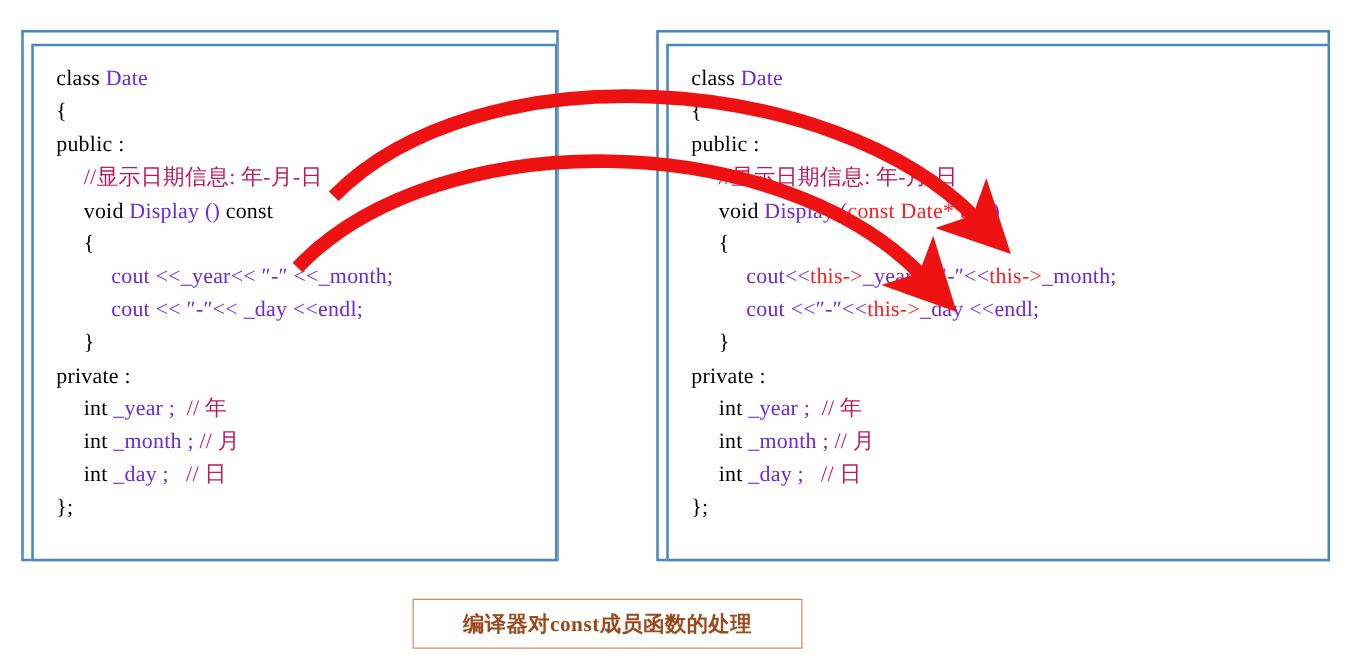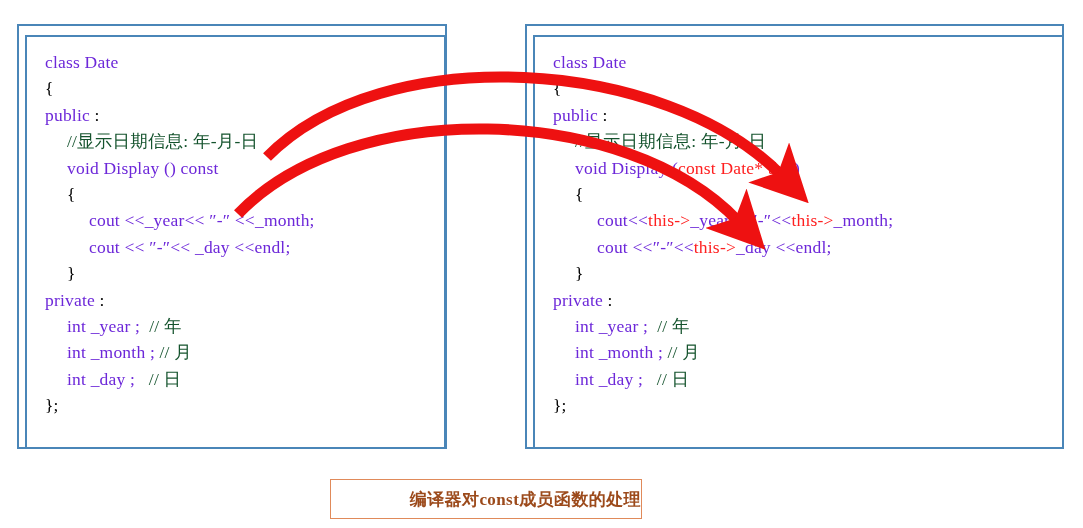--- a/index.html
+++ b/index.html
@@ -45,39 +45,39 @@
     line-height: 26.4px;
     color: #000000;
     white-space: pre;
     letter-spacing: 0.2px;
   }
   #code-right { font-size: 17.5px; }
 
   .ln { display: block; height: 26.4px; }
 
   
-  .kw      { color: #6d28d9; font-family: Liberation Serif, serif; }   
+  .kw      { color: #000000; font-family: Liberation Serif, serif; }   
   .id      { color: #6d28d9; }   
-  .cmt     { color: #14532d; }   
+  .cmt     { color: #be185d; }   
   .red     { color: #ff2020; }   
   .pun     { color: #000000; }
 
   
   #caption-box {
     position: absolute;
     left: 330px;
     top: 479px;
     width: 312px;
     height: 40px;
     box-sizing: border-box;
     border: 1.5px solid #e08a5a;
     background: #ffffff;
     display: flex;
     align-items: center;
-    justify-content: flex-end;
+    justify-content: center;
   }
   #caption-text {
     font-family: "Liberation Serif", "DejaVu Serif", serif;
     font-size: 17px;
     font-weight: bold;
     color: #9c4a1b;
     letter-spacing: 0.4px;
   }
 
   

